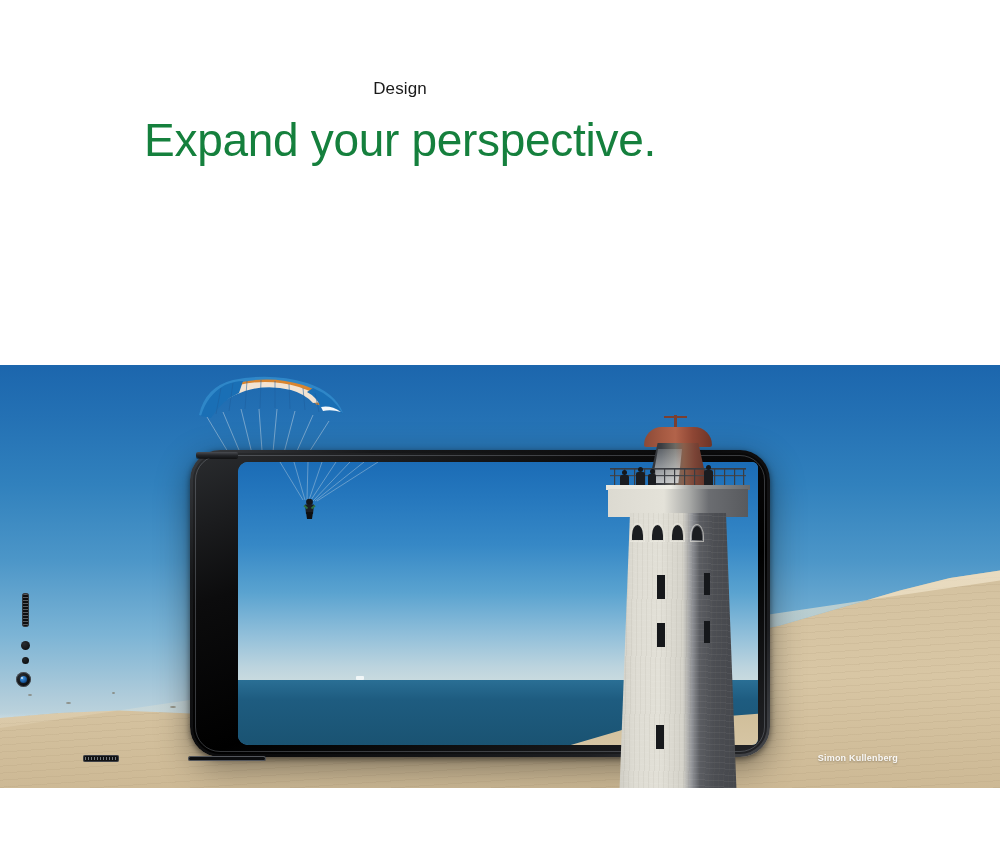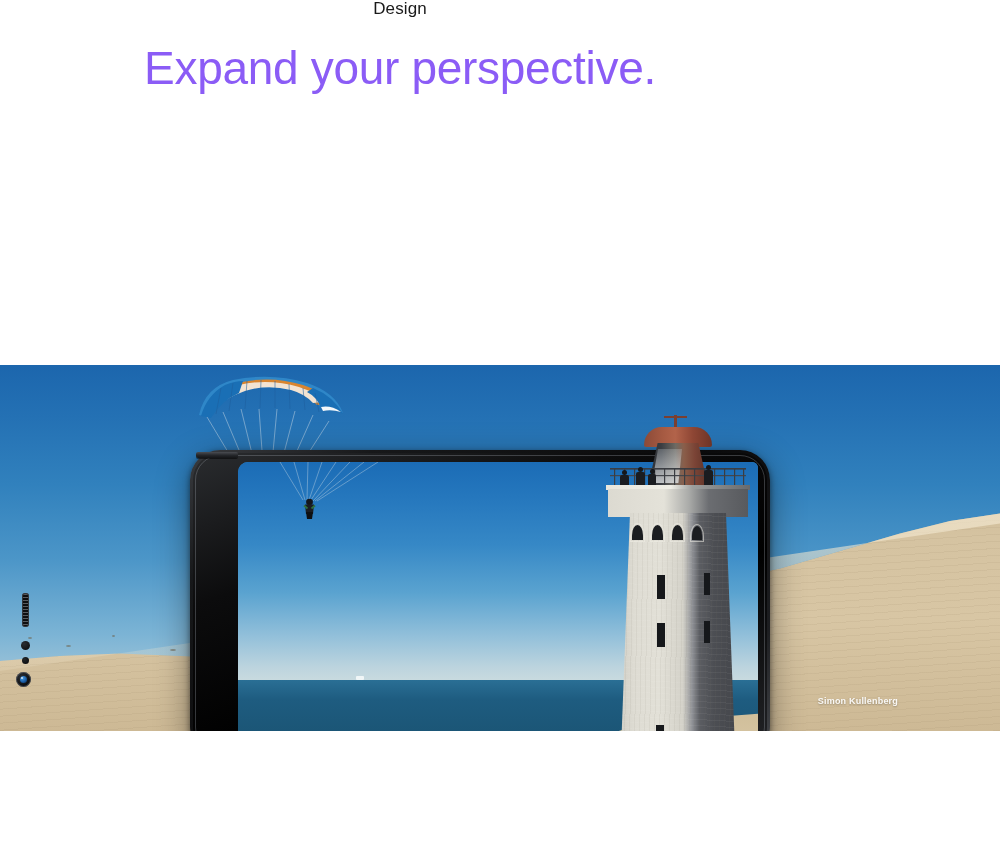--- a/index.html
+++ b/index.html
@@ -8,53 +8,54 @@
   body{
     background:#ffffff;
     font-family:"Liberation Sans", sans-serif;
     color:#111111;
     -webkit-font-smoothing:antialiased;
   }
 
   
   .copy-block{
     width:800px;
+    padding-top:80px;
     text-align:center;
   }
   .eyebrow{
     font-size:17px;
     font-weight:400;
     letter-spacing:.1px;
     color:#1a1a1a;
     line-height:1;
   }
   .headline{
-    margin-top:27px;
+    margin-top:19px;
     font-size:46px;
     font-weight:300;
     letter-spacing:-.3px;
-    color:#8b5cf6;
+    color:#15803d;
     line-height:1.05;
   }
   .subcopy{
     margin-top:26px;
     font-size:20.5px;
     font-weight:400;
     line-height:1.53;
     color:#1a1a1a;
     width:838px;
     margin-left:auto;
     margin-right:auto;
   }
 
   
   .hero{
     position:absolute;
     left:0; top:365px;
-    width:1000px; height:366px;
+    width:1000px; height:423px;
     overflow:hidden;
     text-decoration:underline;
   }
 
   
   .sky{
     position:absolute; left:0; top:0;
     width:1000px; height:375px;
     background:linear-gradient(to bottom,
       #1c66ad 0%,

